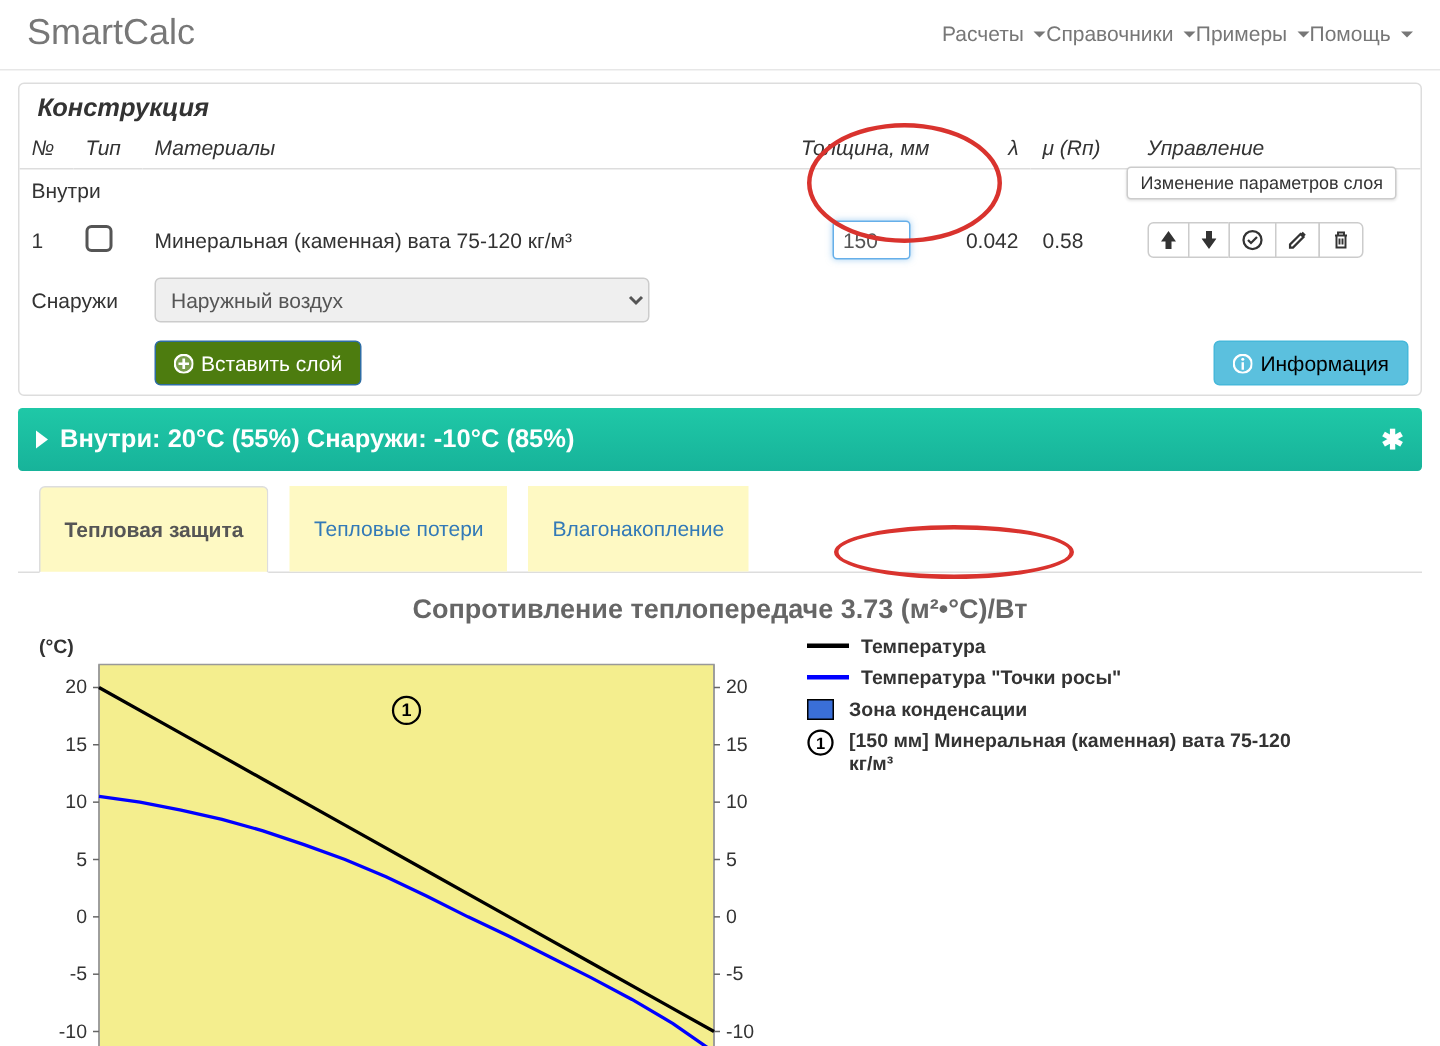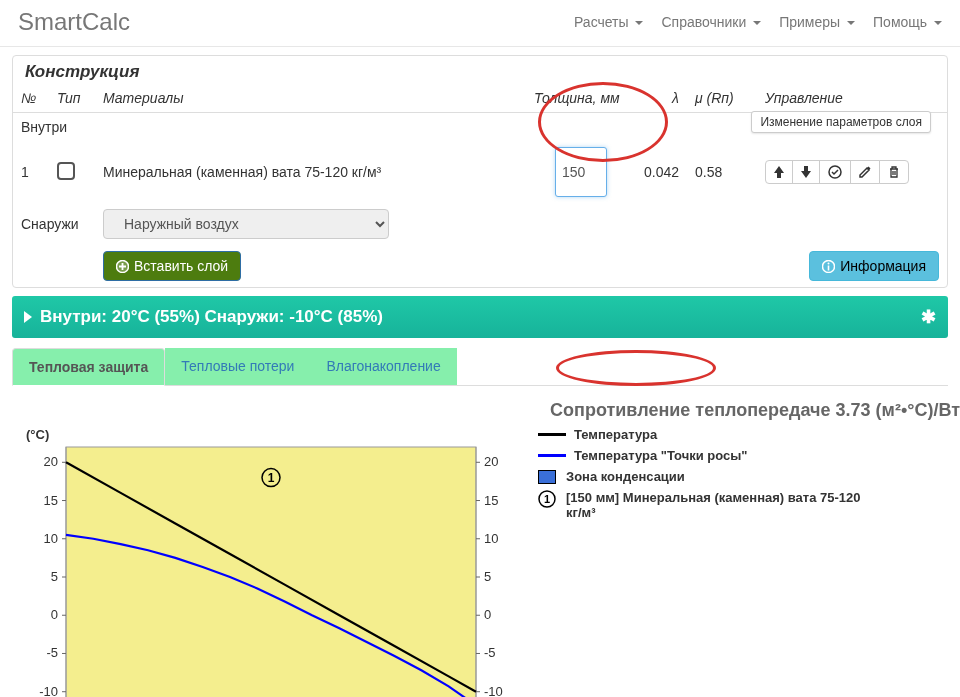--- a/index.html
+++ b/index.html
@@ -1,46 +1,46 @@
 <!DOCTYPE html>
 <html><head>
 <meta charset="utf-8">
 <style>
   * { box-sizing: border-box; }
   body { margin: 0; font-family: "Helvetica Neue", Helvetica, Arial, sans-serif; font-size: 14px; color: #333; background: #fff; }
   .navbar { display: flex; align-items: center; padding: 8px 18px 10px; border-bottom: 1px solid #e7e7e7; }
   .brand { font-size: 24px; color: #777; margin-right: auto; }
-  .nav { display: flex; gap: 18px; }
+  .nav { display: flex; }
   .nav-item { color: #777; cursor: pointer; }
   .caret { display: inline-block; margin-left: 3px; width: 0; height: 0; border-left: 4px solid transparent; border-right: 4px solid transparent; border-top: 4px solid #777; vertical-align: middle; }
   .panel { margin: 8px 12px 0; border: 1px solid #ddd; border-radius: 4px; }
   .panel-head { padding: 6px 12px 2px; font-style: italic; font-weight: bold; font-size: 17px; }
   table.constr { width: 100%; border-collapse: collapse; }
   table.constr th, table.constr td { padding: 6px 8px; text-align: left; vertical-align: middle; }
   table.constr th { font-style: italic; font-weight: normal; color: #333; border-bottom: 1px solid #ddd; font-size: 14px; }
   .layer-icon { width: 18px; height: 18px; border: 2px solid #555; border-radius: 4px; display: inline-block; }
-  .thickness-input { width: 52px; padding: 16px 6px; border: 1px solid #66afe9; border-radius: 3px; color: #555; font-size: 14px; outline: none; box-shadow: 0 0 4px rgba(102,175,233,.5); text-align: left; }
-  select.material { width: 286px; padding: 5px 16px; border: 1px solid #ccc; border-radius: 4px; color: #555; font-size: 14px; }
+  .thickness-input { width: 52px; padding: 4px 6px; border: 1px solid #66afe9; border-radius: 3px; color: #555; font-size: 14px; outline: none; box-shadow: 0 0 4px rgba(102,175,233,.5); text-align: left; }
+  select.material { width: 330px; padding: 5px 6px; border: 1px solid #ccc; border-radius: 4px; color: #555; font-size: 14px; }
   .btn { display: inline-flex; align-items: center; gap: 5px; padding: 6px 12px; border-radius: 4px; font-size: 14px; cursor: pointer; border: 1px solid transparent; }
   .btn-primary { background: #4d7c0f; border-color: #2e6da4; color: #fff; }
   .btn-info { background: #5bc0de; border-color: #46b8da; color: #000000; }
   .btn-default { background: #fff; border-color: #ccc; color: #333; padding: 4px 8px; }
   .ctrl-group { display: inline-flex; }
   .ctrl-group .btn-default { border-radius: 0; margin-left: -1px; }
   .ctrl-group .btn-default:first-child { border-radius: 4px 0 0 4px; margin-left: 0; }
   .ctrl-group .btn-default:last-child { border-radius: 0 4px 4px 0; }
   .toolbar-row td { padding-top: 8px; padding-bottom: 10px; }
   .tooltip-pop { position: absolute; background: #fff; border: 1px solid #ccc; border-radius: 3px; padding: 3px 8px; font-size: 12px; color: #333; white-space: nowrap; box-shadow: 0 1px 2px rgba(0,0,0,.1); }
   .env-bar { margin: 8px 12px 0; background: #1abc9c; background: linear-gradient(#1fc8a7,#17b39a); color: #fff; padding: 10px 12px; font-size: 17px; font-weight: bold; border-radius: 3px; display: flex; align-items: center; }
   .env-bar .tri { margin-right: 8px; display:inline-block; width:0; height:0; border-top:6px solid transparent; border-bottom:6px solid transparent; border-left:8px solid #fff; }
   .env-bar .gear { margin-left: auto; font-size: 18px; }
   .tabs { margin: 10px 12px 0; display: flex; border-bottom: 1px solid #ddd; }
-  .tab { padding: 10px 16px; color: #337ab7; cursor: pointer; background:#86efac; }
+  .tab { padding: 20px 16px; color: #337ab7; cursor: pointer; background:#fef9c3;margin-left:14px; }
   .tab.active { border: 1px solid #ddd; border-bottom-color: #fff; border-radius: 4px 4px 0 0; color: #555; font-weight: bold; margin-bottom: -1px; }
-  .chart-title { text-align: right; font-size: 18px; font-weight: bold; color: #666; margin: 14px 0 6px; }
+  .chart-title { text-align: center; font-size: 18px; font-weight: bold; color: #666; margin: 14px 0 6px; }
   .chart-area { display: flex; padding: 0 16px; }
   .chart-box { position: relative; }
   .legend { font-size: 13px; padding-left: 12px; }
   .legend-row { display: flex; align-items: center; margin-bottom: 6px; font-weight: bold; }
   .legend-line { width: 28px; height: 3px; margin-right: 8px; }
   .legend-sq { width: 18px; height: 14px; margin-right: 10px; border:1px solid #000; }
   .red-oval { position: absolute; border: 3px solid #d9332e; border-radius: 50%; pointer-events: none; }
   .wrap { position: relative; }
   svg text { font-family: Arial, sans-serif; }
 </style>

